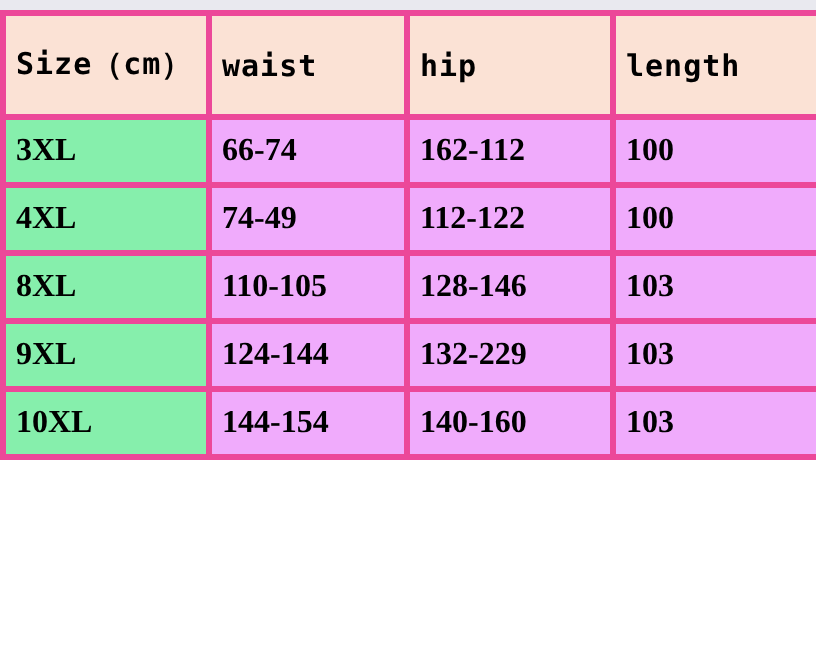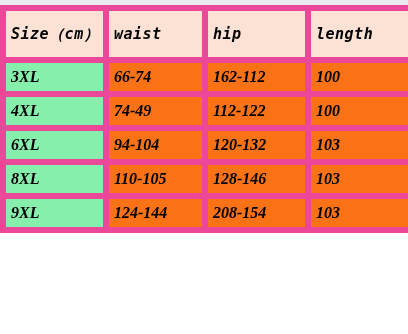--- a/index.html
+++ b/index.html
@@ -41,45 +41,44 @@
     table-layout: fixed;
   }
 
   table.chart col.c-size   { width: 103px; }
   table.chart col.c-waist  { width: 99px; }
   table.chart col.c-hip    { width: 103px; }
   table.chart col.c-length { width: 103px; }
 
   table.chart th,
   table.chart td {
-    border: 6px solid #ec4899;
+    border: 3px solid #ec4899;
     padding: 0 5px;
     height: 34px;
     box-sizing: border-box;
     vertical-align: middle;
     white-space: nowrap;
     overflow: hidden;
-    font-style: italic;
   }
 
   
   table.chart thead th {
     background: #fbe2d5;
     height: 52px;
     font-family: "DejaVu Sans Mono", "Liberation Mono", monospace;
     font-weight: bold;
     font-size: 15px;
     color: #000000;
     text-align: left;
     letter-spacing: 0.5px;
   }
 
   
   table.chart tbody td {
-    background: #f97316;
+    background: #f0abfc;
     font-family: "Liberation Serif", "DejaVu Serif", serif;
     font-weight: bold;
     font-size: 16px;
     color: #000000;
     text-align: left;
   }
 
   
   table.chart tbody td.size-cell {
     background: #86efac;
@@ -123,39 +122,39 @@
       </tr>
 
       <tr>
         <td class="size-cell">4XL</td>
         <td>74-49</td>
         <td>112-122</td>
         <td class="length-cell">100</td>
       </tr>
 
 
-      <tr>
-        <td class="size-cell">6XL</td>
-        <td>94-104</td>
-        <td>120-132</td>
-        <td class="length-cell">103</td>
-      </tr>
 
 
       <tr>
         <td class="size-cell">8XL</td>
         <td>110-105</td>
         <td>128-146</td>
         <td class="length-cell">103</td>
       </tr>
 
       <tr>
         <td class="size-cell">9XL</td>
         <td>124-144</td>
-        <td>208-154</td>
+        <td>132-229</td>
         <td class="length-cell">103</td>
       </tr>
 
+      <tr>
+        <td class="size-cell">10XL</td>
+        <td>144-154</td>
+        <td>140-160</td>
+        <td class="length-cell">103</td>
+      </tr>
 
     </tbody>
   </table>
 
 </div>
 
 </body></html>

